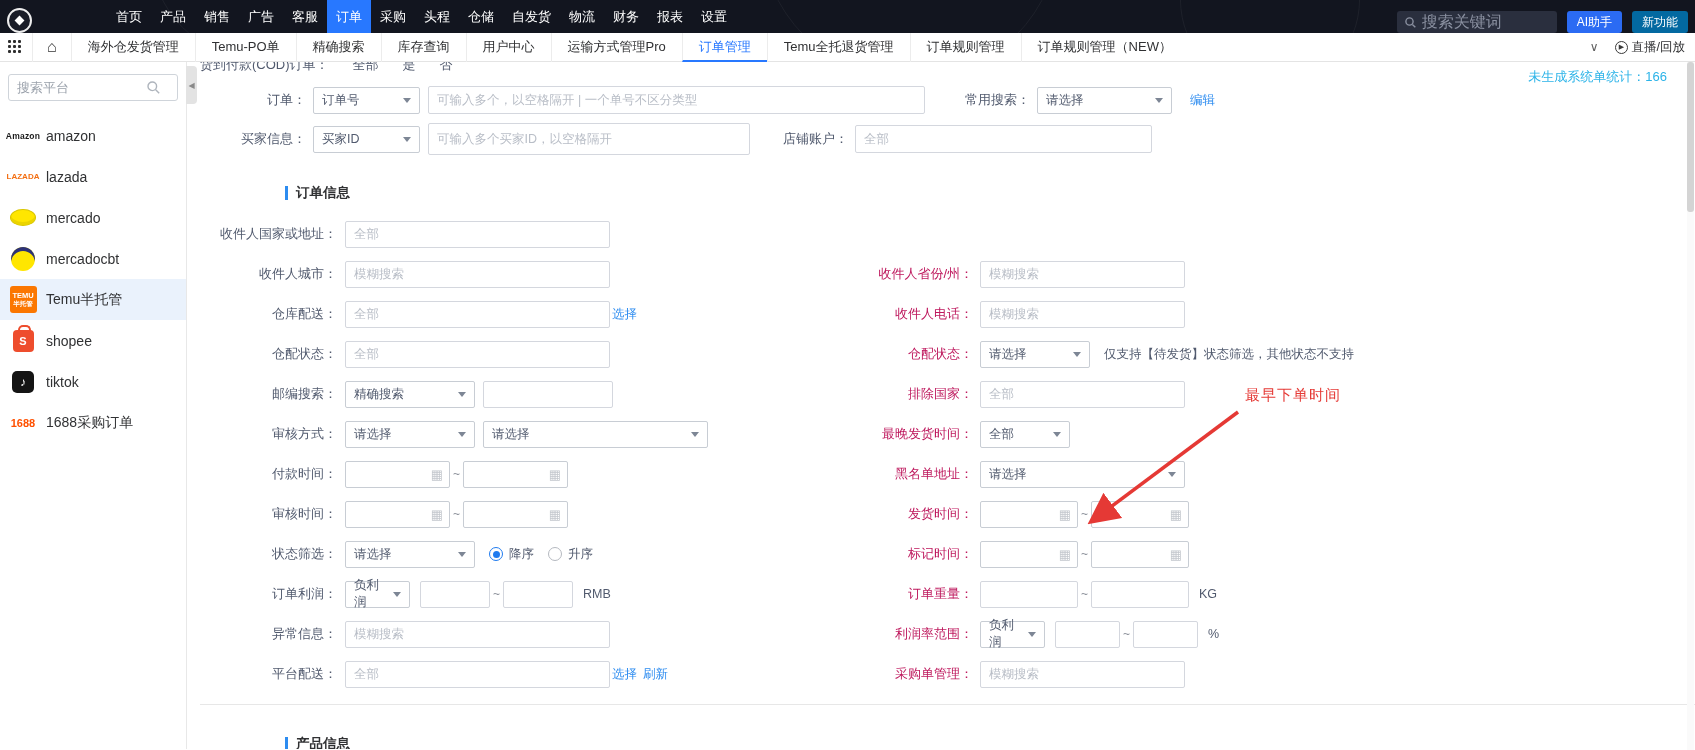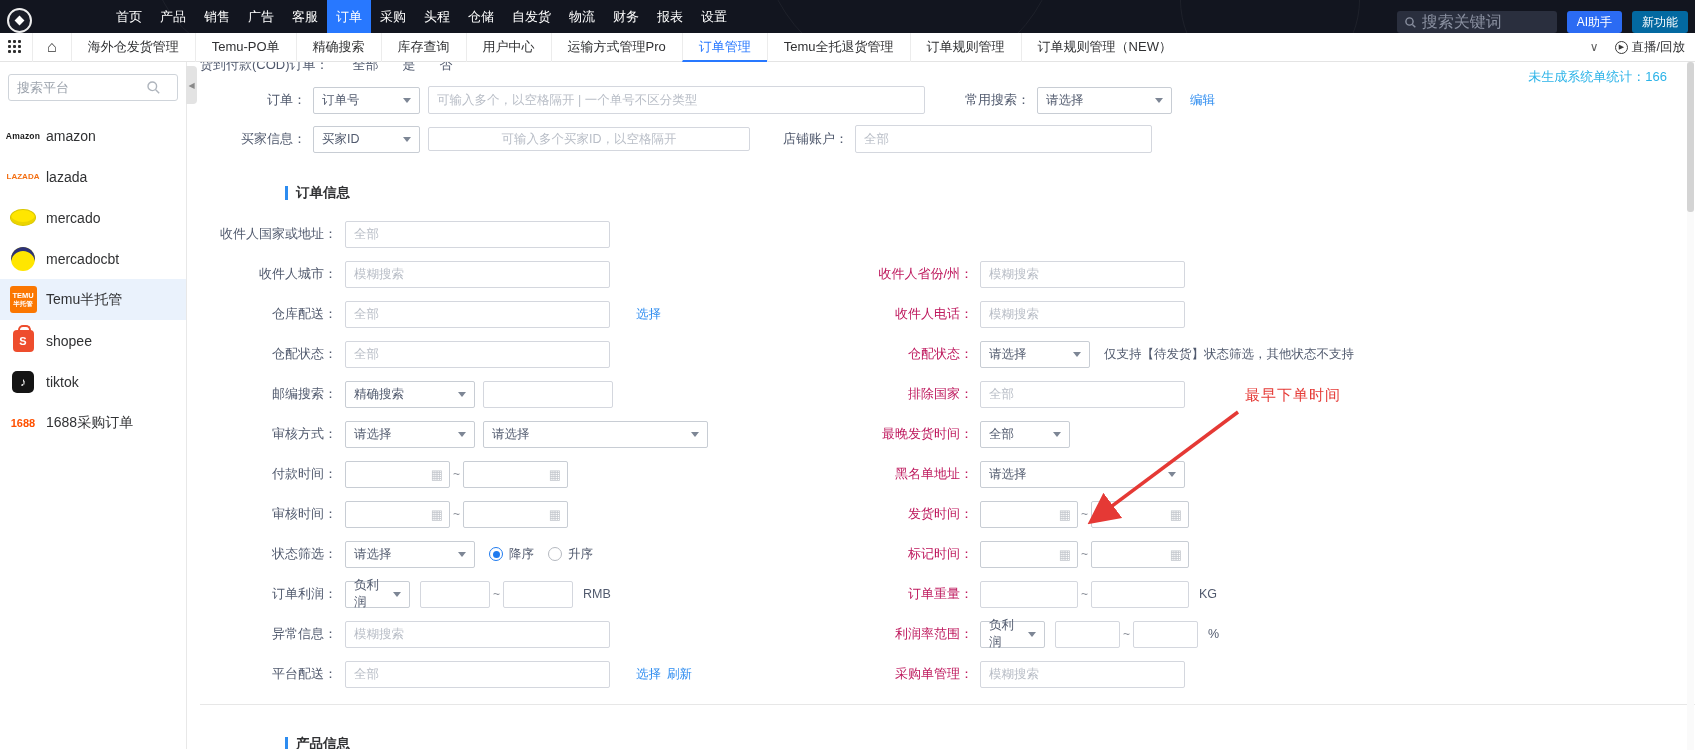--- a/index.html
+++ b/index.html
@@ -68,21 +68,21 @@
   .flabel-top{flex:0 0 113px;text-align:right;padding-right:7px;font-size:13px;color:#515a6e;white-space:nowrap}
   .flabel-r{flex:0 0 215px;text-align:right;padding-right:7px;font-size:13px;color:#be185d;white-space:nowrap}
   input.inp{border:1px solid #d4d7de;border-radius:2px;height:27px;padding:0 8px;font-size:12.5px;color:#606266;outline:none}
   input.inp::placeholder{color:#b9bec7}
   .sel{border:1px solid #c8cdd4;border-radius:2px;height:27px;display:flex;align-items:center;justify-content:space-between;padding:0 8px;font-size:12.5px;color:#515a6e;background:#fff;cursor:pointer}
   .sel .arr{width:0;height:0;border-left:4px solid transparent;border-right:4px solid transparent;border-top:5px solid #7d8695;margin-left:6px}
   .date{border:1px solid #c8cdd4;border-radius:2px;height:27px;display:flex;align-items:center;justify-content:flex-end;padding:0 6px;background:#fff;cursor:pointer}
   .date .cal{color:#c3c7cd;font-size:13px}
   .tilde{color:#8a8f99;margin:0 3px;font-size:12px}
   .unit{font-size:12.5px;color:#515a6e;margin-left:10px}
-  .link{color:#2d8cf0;font-size:12.5px;margin-left:26px;cursor:pointer;white-space:nowrap}
+  .link{color:#2d8cf0;font-size:12.5px;margin-left:2px;cursor:pointer;white-space:nowrap}
   .note{font-size:12.5px;color:#515a6e;margin-left:14px;white-space:nowrap}
   .radio{width:14px;height:14px;border:1px solid #b5b9c0;border-radius:50%;display:inline-flex;align-items:center;justify-content:center;cursor:pointer}
   .radio.sel-on{border-color:#1f7bef}
   .radio.sel-on i{width:7px;height:7px;border-radius:50%;background:#1f7bef;display:block}
   .rlabel{font-size:12.5px;color:#515a6e;margin:0 14px 0 6px}
 
   .w65{width:65px}.w70{width:70px}.w90{width:90px}.w98{width:98px}.w105{width:105px}
   .w107{width:107px}.w130{width:130px}.w135{width:135px}.w205{width:205px}
   .w225{width:225px}.w265{width:265px}.w297{width:297px}.w322{width:322px}.w497{width:497px}
 
@@ -269,21 +269,21 @@
         </span>
       <span class="link" style="margin-left:18px">编辑</span>
     </div>
 
     <div class="frow" style="height:38px">
       <span class="flabel-top">买家信息：</span>
       <span class="sel w107">
           <span>买家ID</span>
           <i class="arr"></i>
         </span>
-      <input class="inp w322" style="margin-left: 8px; height: 24px; text-align: center;" placeholder="可输入多个买家ID，以空格隔开">
+      <input class="inp w322" style="margin-left: 8px; height: 32px;" placeholder="可输入多个买家ID，以空格隔开">
       <span class="flabel-top" style="flex:0 0 105px">店铺账户：</span>
       <input class="inp w297" style="height: 28px;" placeholder="全部">
     </div>
 
     <div class="sect-head">
       <span class="sect-bar"></span>
       <span class="sect-title">订单信息</span>
     </div>
 
     <div class="cols">

